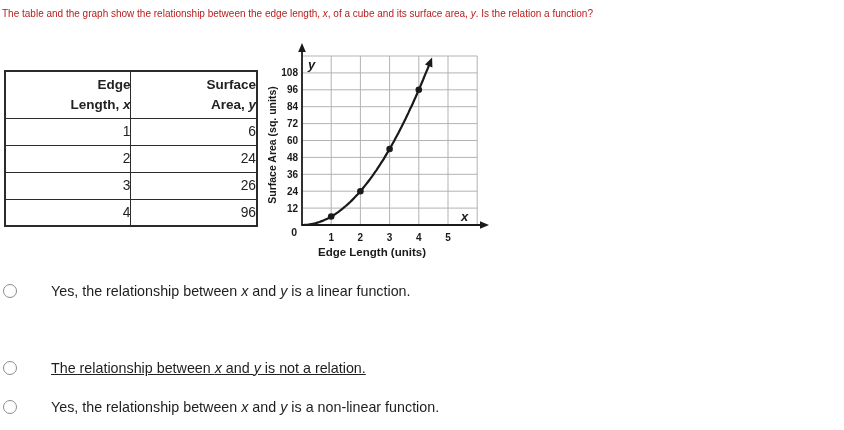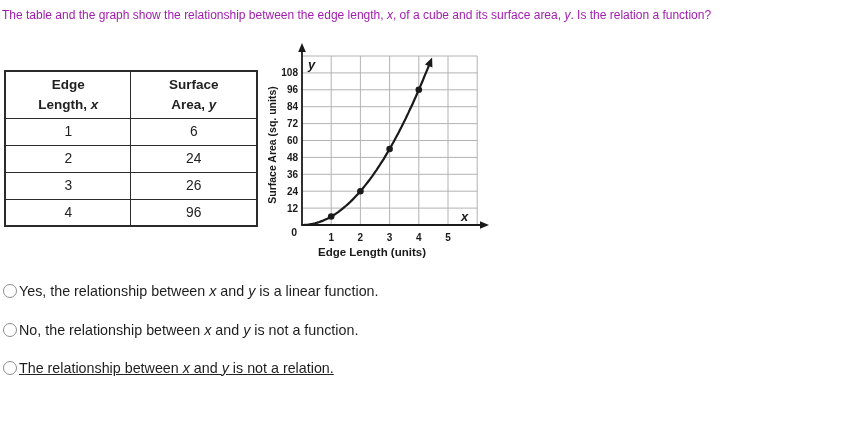--- a/index.html
+++ b/index.html
@@ -10,39 +10,39 @@
     width: 844px;
     height: 430px;
     background: #ffffff;
     overflow: hidden;
   }
   .question {
     position: absolute;
     left: 2px;
     top: 8px;
     width: 842px;
-    font-size: 12px;
+    font-size: 10px;
     line-height: 1.25;
-    color: #a21caf;
+    color: #b91c1c;
     white-space: nowrap;
   }
   .question i, .option-text i { font-style: italic; }
 
   
   table.data-table {
     position: absolute;
     left: 4px;
     top: 70px;
     width: 254px;
     border-collapse: collapse;
     background: #ffffff;
   }
   table.data-table th, table.data-table td {
     border: 1.5px solid #2b2b2b;
-    text-align: center;
+    text-align: right;
     vertical-align: middle;
   }
   table.data-table { border: 2px solid #2b2b2b; }
   table.data-table th {
     font-size: 13.5px;
     font-weight: bold;
     height: 47px;
     line-height: 1.45;
     width: 127px;
   }
@@ -72,21 +72,21 @@
     width: 14px;
     height: 14px;
     border: 1.5px solid #8c8c8c;
     border-radius: 50%;
     background: #ffffff;
     flex: 0 0 auto;
     margin-top: 1px;
     cursor: pointer;
   }
   .option-text {
-    margin-left: 2px;
+    margin-left: 34px;
     font-size: 14.3px;
     color: #1e1e1e;
     white-space: nowrap;
   }
   .opt-1 { top: 283px; }
   .opt-2 { top: 322px; }
   .opt-3 { top: 360px; text-decoration: underline; }
   .opt-4 { top: 399px; }
 </style>
 </head>
@@ -179,24 +179,24 @@
         <text x="116" y="216" font-family="&quot;Liberation Sans&quot;, sans-serif" font-size="11.5" font-weight="bold" fill="#1a1a1a" text-anchor="middle">Edge Length (units)</text>
         <text x="20" y="105" font-family="&quot;Liberation Sans&quot;, sans-serif" font-size="10.5" font-weight="bold" fill="#1a1a1a" text-anchor="middle" transform="rotate(-90 20 105)">Surface Area (sq. units)</text>
       </svg>
   </div>
 
   <div class="option opt-1">
     <span class="radio"></span>
     <span class="option-text"><span>Yes, the relationship between </span><i>x</i><span> and </span><i>y</i><span> is a linear function.</span></span>
   </div>
 
-  <div class="option opt-2">
-    <span class="radio"></span>
-    <span class="option-text"><span>No, the relationship between </span><i>x</i><span> and </span><i>y</i><span> is not a function.</span></span>
-  </div>
 
   <div class="option opt-3">
     <span class="radio"></span>
     <span class="option-text"><span>The relationship between </span><i>x</i><span> and </span><i>y</i><span> is not a relation.</span></span>
   </div>
 
+  <div class="option opt-4">
+    <span class="radio"></span>
+    <span class="option-text"><span>Yes, the relationship between </span><i>x</i><span> and </span><i>y</i><span> is a non-linear function.</span></span>
+  </div>
 
 </div>
 
 </body></html>

